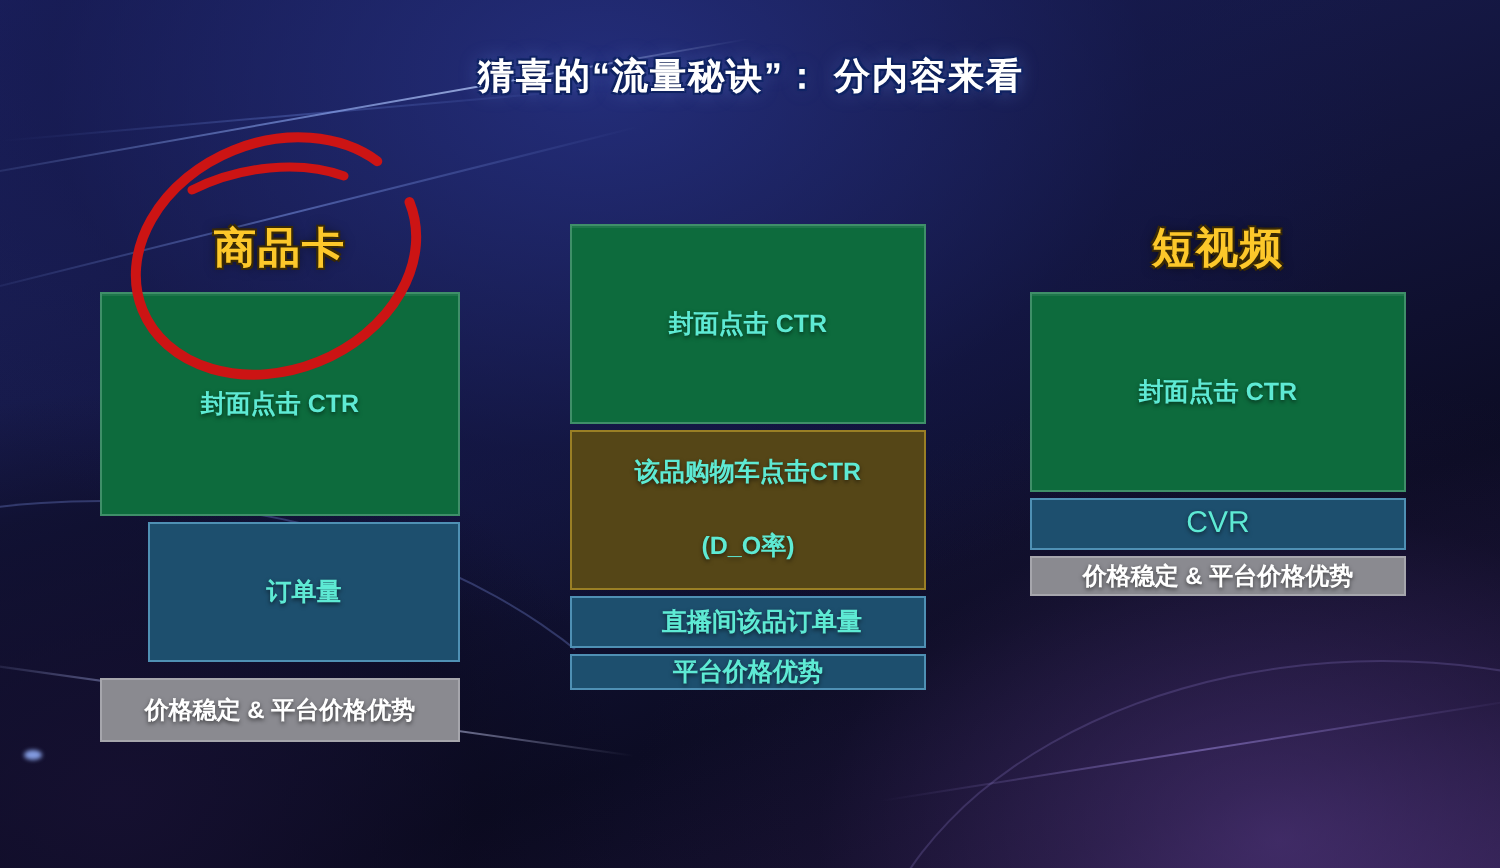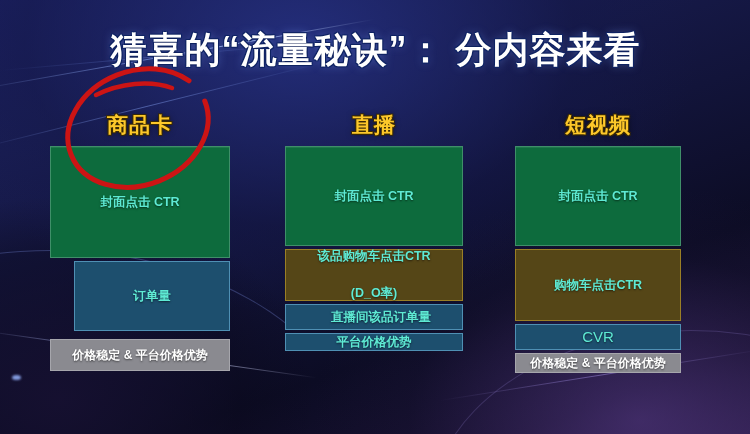--- a/index.html
+++ b/index.html
@@ -73,21 +73,21 @@
     border: 1px solid rgba(170,150,240,0.20);
     border-bottom-color: transparent;
     pointer-events: none;
   }
 
   
   .title {
     position: absolute;
     left: 1px; right: 0; top: 26px;
     text-align: center;
-    font-size: 36px;
+    font-size: 18px;
     font-weight: bold;
     letter-spacing: 1px;
     color: #ffffff;
     text-shadow:
       0 0 2px #0b1a4a,
       1px 1px 0 #11266b,
       -1px 1px 0 #11266b,
       1px -1px 0 #11266b,
       -1px -1px 0 #11266b,
       0 0 10px rgba(120,160,255,0.45);
@@ -179,37 +179,35 @@
   <div class="col" style="left:50px; width:180px;">
     <div class="col-header">商品卡</div>
     <div class="stack">
       <div class="block green" style="height:112px;">封面点击 CTR</div>
       <div class="block blue" style="height:70px;margin-left:24px;">订单量</div>
       <div class="block gray" style="height:32px; margin-top:5px;">价格稳定 &amp; 平台价格优势</div>
     </div>
   </div>
 
   <div class="col" style="left:285px; width:178px;">
-    <div class="col-header">直播</div>
     <div class="stack">
       <div class="block green" style="height:100px;">封面点击 CTR</div>
-      <div class="block olive" style="height:52px; flex-direction:column;gap:20px;">
+      <div class="block olive" style="height:80px; flex-direction:column;gap:20px;">
         <span>该品购物车点击CTR</span>
         <span>(D_O率)</span>
       </div>
       <div class="block blue" style="height:26px;padding-left:14px;">直播间该品订单量</div>
       <div class="block blue" style="height:18px;">平台价格优势</div>
     </div>
   </div>
 
-  <div class="col" style="left:515px; width:166px;">
+  <div class="col" style="left:515px; width:188px;">
     <div class="col-header">短视频</div>
     <div class="stack">
       <div class="block green" style="height:100px;">封面点击 CTR</div>
-      <div class="block olive" style="height:72px;">购物车点击CTR</div>
       <div class="block blue" style="height:26px; font-size:15px; font-weight:normal;">CVR</div>
       <div class="block gray" style="height:20px;">价格稳定 &amp; 平台价格优势</div>
     </div>
   </div>
 
   <svg class="annotation" viewBox="0 0 750 434">
     <g transform="rotate(-22 138 128)">
       <ellipse cx="138" cy="128" rx="72" ry="57" fill="none" stroke="#cc1414" stroke-width="5" stroke-linecap="round" stroke-dasharray="410 40" stroke-dashoffset="30"></ellipse>
     </g>
     <path d="M 96 95 C 120 83, 150 80, 172 88" fill="none" stroke="#cc1414" stroke-width="4.5" stroke-linecap="round"></path>

